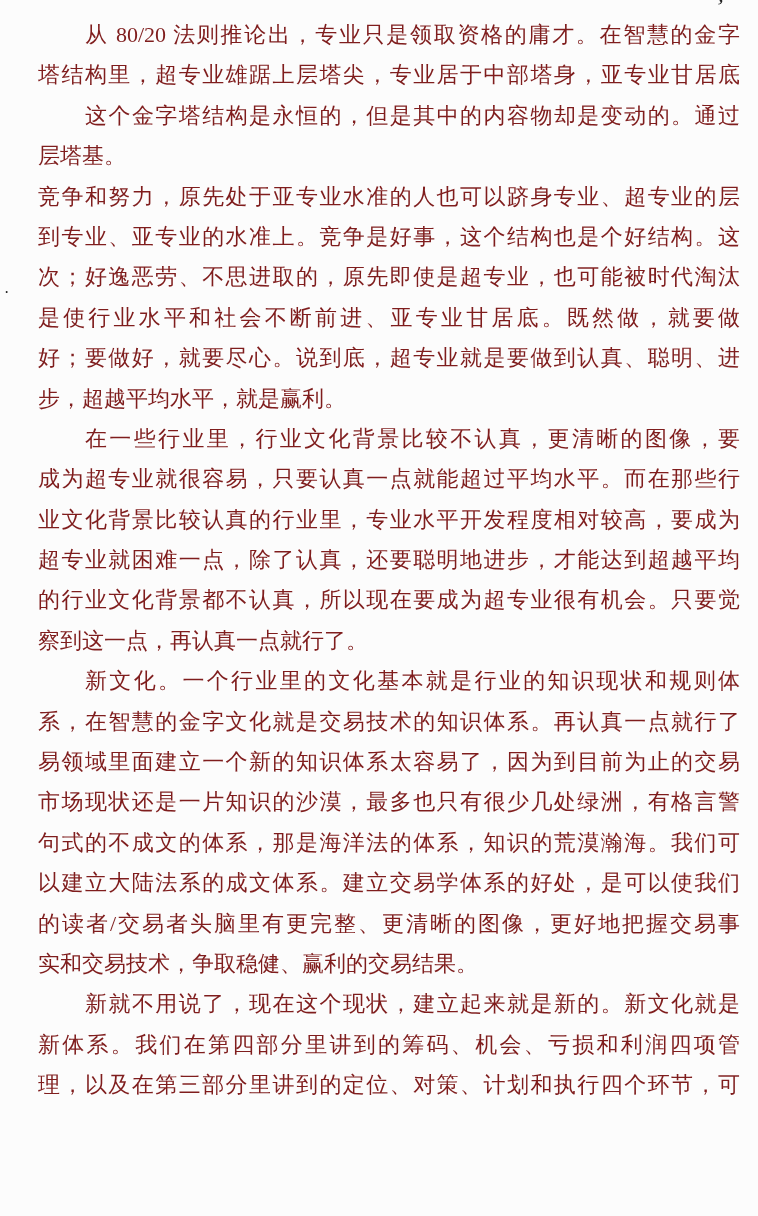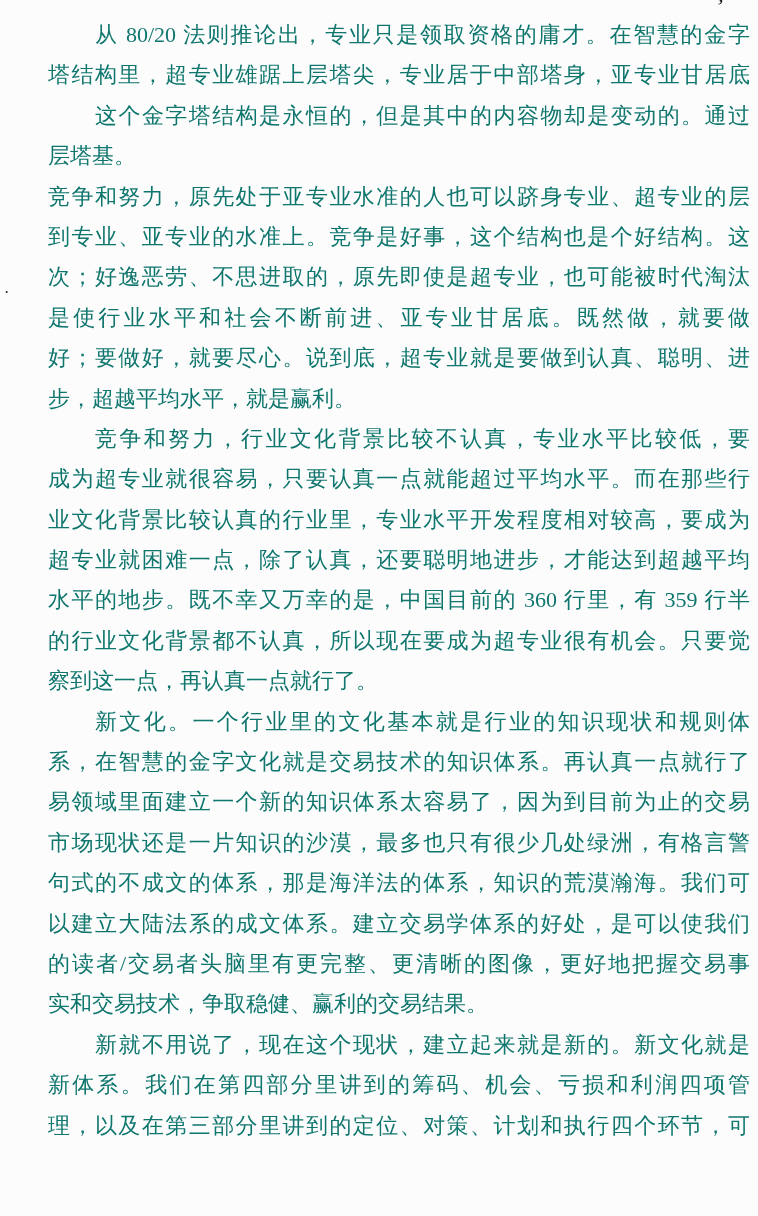--- a/index.html
+++ b/index.html
@@ -55,36 +55,35 @@
   .artifact.dot {
     left: 4px;
     top: 284px;
     font-size: 16px;
   }
 </style>
 </head>
 <body style="background: rgb(252, 252, 252);">
 
 <div class="scan-page">
-  <div class="text-block" style="color: #0f766e; margin-left: 10px;">
+  <div class="text-block" style="color: #7f1d1d;">
       <div class="line indent"><span class="">从 80/20 法则推论出，专业只是领取资格的庸才。在智慧的金字</span></div>
       <div class="line"><span class="">塔结构里，超专业雄踞上层塔尖，专业居于中部塔身，亚专业甘居底</span></div>
       <div class="line indent"><span class="">这个金字塔结构是永恒的，但是其中的内容物却是变动的。通过</span></div>
       <div class="line para-end"><span class="">层塔基。</span></div>
       <div class="line"><span class="">竞争和努力，原先处于亚专业水准的人也可以跻身专业、超专业的层</span></div>
       <div class="line"><span class="">到专业、亚专业的水准上。竞争是好事，这个结构也是个好结构。这</span></div>
       <div class="line"><span class="">次；好逸恶劳、不思进取的，原先即使是超专业，也可能被时代淘汰</span></div>
       <div class="line"><span class="">是使行业水平和社会不断前进、亚专业甘居底。既然做，就要做</span></div>
       <div class="line"><span class="">好；要做好，就要尽心。说到底，超专业就是要做到认真、聪明、进</span></div>
       <div class="line para-end"><span class="">步，超越平均水平，就是赢利。</span></div>
-      <div class="line indent"><span class="">竞争和努力，行业文化背景比较不认真，专业水平比较低，要</span></div>
+      <div class="line indent"><span class="">在一些行业里，行业文化背景比较不认真，更清晰的图像，要</span></div>
       <div class="line"><span class="">成为超专业就很容易，只要认真一点就能超过平均水平。而在那些行</span></div>
       <div class="line"><span class="">业文化背景比较认真的行业里，专业水平开发程度相对较高，要成为</span></div>
       <div class="line"><span class="">超专业就困难一点，除了认真，还要聪明地进步，才能达到超越平均</span></div>
-      <div class="line"><span class="">水平的地步。既不幸又万幸的是，中国目前的 360 行里，有 359 行半</span></div>
       <div class="line"><span class="">的行业文化背景都不认真，所以现在要成为超专业很有机会。只要觉</span></div>
       <div class="line para-end"><span class="">察到这一点，再认真一点就行了。</span></div>
       <div class="line indent"><span class="bold">新文化。</span><span class="">一个行业里的文化基本就是行业的知识现状和规则体</span></div>
       <div class="line"><span class="">系，在智慧的金字</span><span class="bold">文化就是交易技术的知识体系</span><span class="">。再认真一点就行了</span></div>
       <div class="line"><span class="">易领域里面建立一个新的知识体系太容易了，因为到目前为止的交易</span></div>
       <div class="line"><span class="">市场现状还是一片知识的沙漠，最多也只有很少几处绿洲，有格言警</span></div>
       <div class="line"><span class="">句式的不成文的体系，那是海洋法的体系，知识的荒漠瀚海。我们可</span></div>
       <div class="line"><span class="">以建立大陆法系的成文体系。建立交易学体系的好处，是可以使我们</span></div>
       <div class="line"><span class="">的读者/交易者头脑里有更完整、更清晰的图像，更好地把握交易事</span></div>
       <div class="line para-end"><span class="">实和交易技术，争取稳健、赢利的交易结果。</span></div>

